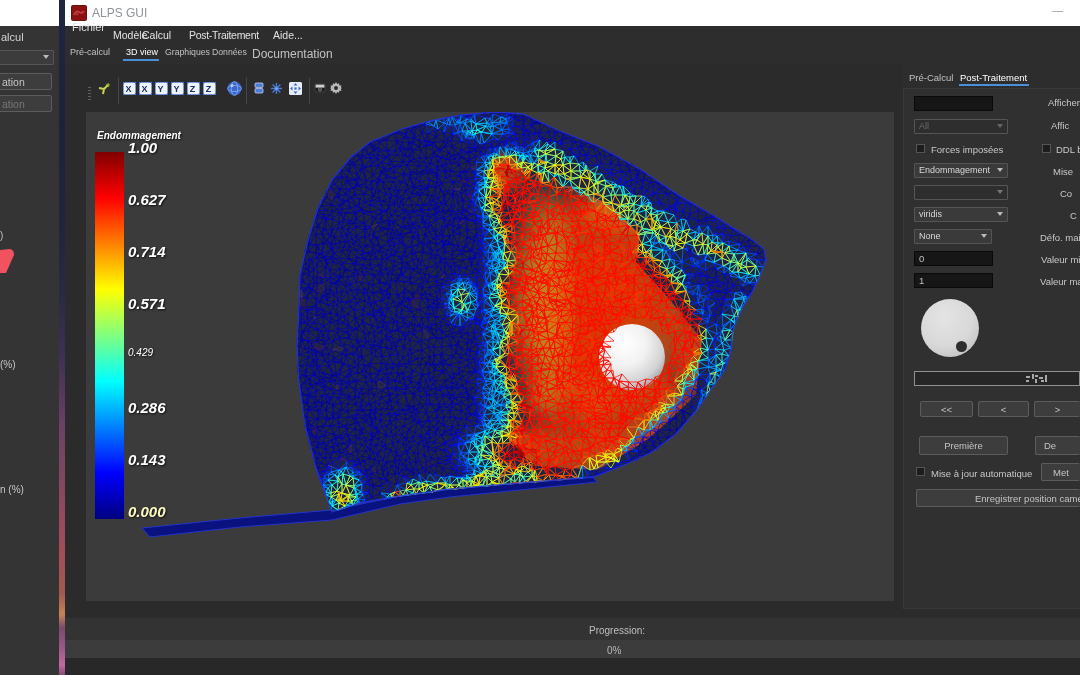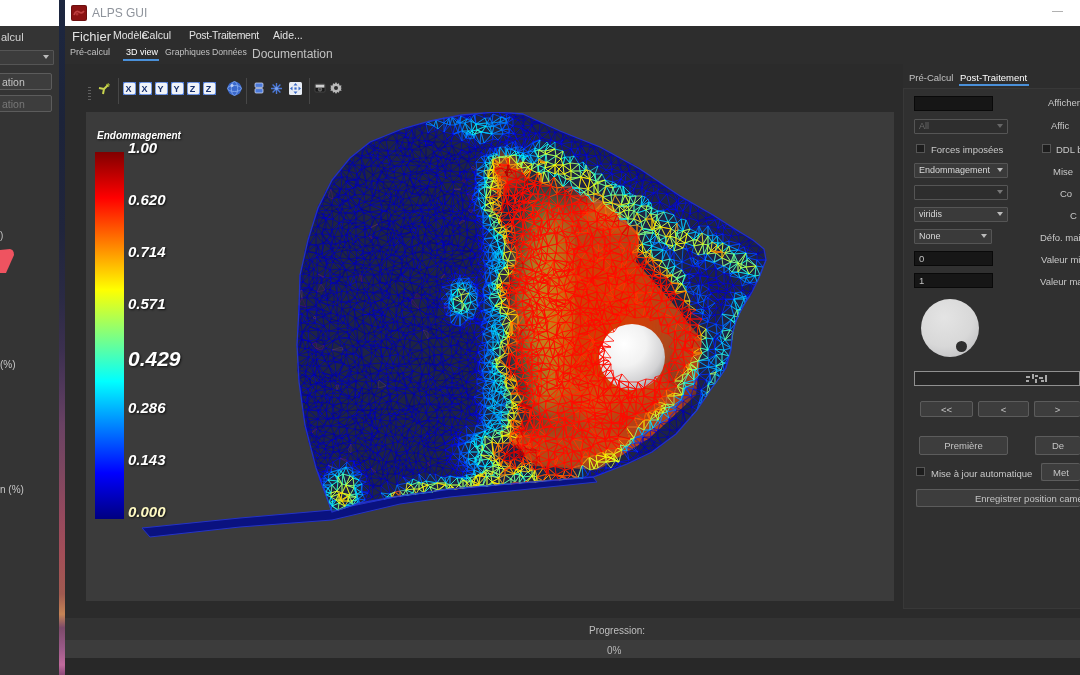--- a/index.html
+++ b/index.html
@@ -42,21 +42,21 @@
 <svg class="ab" style="left:71px;top:5px" width="16" height="16" viewBox="0 0 16 16">
  <rect x="0" y="0" width="16" height="16" rx="2" fill="#6d0f0f"></rect>
  <rect x="1" y="1" width="14" height="14" rx="1.5" fill="#8a1212"></rect>
  <path d="M3 10 Q5 5 8 7 Q11 9 13 6" stroke="#c04040" stroke-width="1.6" fill="none"></path>
  <circle cx="6" cy="9" r="1.5" fill="#b03030"></circle>
   </svg>
 <div class="ab" style="left:92px;top:6px;color:#8e939b;font-size:12px">ALPS GUI</div>
 <div class="ab" style="left:1052px;top:4px;color:#9a9a9a;font-size:11px">—</div>
 
 <div class="ab" style="left:65px;top:26px;width:1015px;height:38px;background:#2d2d2d"></div>
-<div class="ab" style="left:72px;top:29px;color:#e2e2e2;font-size:13px">Fichier</div>
+<div class="ab" style="left:72px;top:21px;color:#e2e2e2;font-size:11px">Fichier</div>
 <div class="ab" style="left:113px;top:29px;color:#e2e2e2;font-size:10.5px">Modèle</div>
 <div class="ab" style="left:142px;top:29px;color:#e2e2e2;font-size:10.5px">Calcul</div>
 <div class="ab" style="left:189px;top:29px;color:#e2e2e2;font-size:10.5px;letter-spacing:-0.3px">Post-Traitement</div>
 <div class="ab" style="left:273px;top:29px;color:#e2e2e2;font-size:10.5px">Aide...</div>
 <div class="ab" style="left:70px;top:47px;color:#c2c2c2;font-size:9px">Pré-calcul</div>
 <div class="ab" style="left:126px;top:47px;color:#ffffff;font-size:9px">3D view</div>
 <div class="ab" style="left:165px;top:47px;color:#c2c2c2;font-size:8.7px">Graphiques</div>
 <div class="ab" style="left:212px;top:47px;color:#c2c2c2;font-size:8.7px">Données</div>
 <div class="ab" style="left:252px;top:47px;color:#c2c2c2;font-size:12px">Documentation</div>
 <div class="ab" style="left:123px;top:59px;width:36px;height:2px;background:#4a90d9"></div>
@@ -190,24 +190,24 @@
       <path stroke="#ff0900" stroke-width="0.7" opacity="0.25" d="M414 298L417 293L421 298ZM462 180L466 180L464 183ZM472 196L472 200L467 194ZM445 305L448 307L444 308Z"></path>
     </g>
  <path d="M523 114 L560 131 L600 147 L640 169 L680 196 L713 215 L735 229 L753 240 L764 249 L766 260 L759 278 L752 292 L744 305 L737 318 L732 334 L731 350 L726 368 L714 385 L697 410 L676 434 L652 452 L627 464 L604 473 L593 477 L520 483 L450 489 L400 496 L360 503 L332 512 L316 468 L305 425 L299 382 L297 345 L299 308 L300 275 L308 240 L318 208 L332 180 L350 158 L370 142 L402 129 L430 121 L462 115 L495 112 Z" fill="none" stroke="#2335d5" stroke-width="1.3" opacity="0.85"></path>
 </svg>
 
 <div class="ab" style="left:95px;top:152px;width:29px;height:367px;background:
  linear-gradient(to bottom,#800000 0%,#ff0000 12.5%,#ff8000 25%,#ffff00 37.5%,
  #80ff80 50%,#00ffff 62.5%,#0080ff 75%,#0000ff 87.5%,#000080 100%)"></div>
 <div class="ab" style="left:97px;top:130px;color:#fff;font-size:10px;font-weight:bold;font-style:italic;text-shadow:1px 1px 2px #111">Endommagement</div>
 <div class="ab" style="left:128px;top:139px;color:#fff;font-size:15px;font-weight:bold;font-style:italic;text-shadow:1px 1px 2px #111">1.00</div>
-<div class="ab" style="left:128px;top:191px;color:#fff;font-size:15px;font-weight:bold;font-style:italic;text-shadow:1px 1px 2px #111">0.620</div>
+<div class="ab" style="left:128px;top:191px;color:#fff;font-size:15px;font-weight:bold;font-style:italic;text-shadow:1px 1px 2px #111">0.627</div>
 <div class="ab" style="left:128px;top:243px;color:#fff;font-size:15px;font-weight:bold;font-style:italic;text-shadow:1px 1px 2px #111">0.714</div>
 <div class="ab" style="left:128px;top:295px;color:#fff;font-size:15px;font-weight:bold;font-style:italic;text-shadow:1px 1px 2px #111">0.571</div>
-<div class="ab" style="left:128px;top:347px;color:#fff;font-size:21px;font-weight:bold;font-style:italic;text-shadow:1px 1px 2px #111">0.429</div>
+<div class="ab" style="left:128px;top:347px;color:#fff;font-size:10px;font-weight:normal;font-style:italic;text-shadow:1px 1px 2px #111">0.429</div>
 <div class="ab" style="left:128px;top:399px;color:#fff;font-size:15px;font-weight:bold;font-style:italic;text-shadow:1px 1px 2px #111">0.286</div>
 <div class="ab" style="left:128px;top:451px;color:#fff;font-size:15px;font-weight:bold;font-style:italic;text-shadow:1px 1px 2px #111">0.143</div>
 <div class="ab" style="left:128px;top:503px;color:#fef9c3;font-size:15px;font-weight:bold;font-style:italic;text-shadow:1px 1px 2px #111">0.000</div>
 
 <div class="ab" style="left:903px;top:64px;width:177px;height:545px;background:#2d2d2d"></div>
 <div class="ab" style="left:909px;top:72px;color:#c2c2c2;font-size:9.5px">Pré-Calcul</div>
 <div class="ab" style="left:960px;top:72px;color:#fff;font-size:9.5px">Post-Traitement</div>
 <div class="ab" style="left:959px;top:84px;width:70px;height:2px;background:#4a90d9"></div>
 <div class="ab" style="left:903px;top:88px;width:177px;height:521px;background:#303030;border:1px solid #383838;border-right:none"></div>
 
@@ -249,21 +249,21 @@
       <rect x="13" y="4" width="4" height="2"></rect>
   <rect x="15" y="7" width="3" height="2"></rect>
       <rect x="19" y="2" width="2" height="7"></rect>
  </g>
   </svg>
 
 <div class="btn" style="left:920px;top:401px;width:53px;height:16px;line-height:15px">&lt;&lt;</div>
 <div class="btn" style="left:978px;top:401px;width:51px;height:16px;line-height:15px">&lt;</div>
 <div class="btn" style="left:1034px;top:401px;width:46px;height:16px;line-height:15px;border-right:none">&gt;</div>
 <div class="btn" style="left:919px;top:436px;width:89px;height:19px;line-height:18px">Première</div>
-<div class="btn" style="left:1035px;top:436px;width:45px;height:19px;line-height:18px;border-right:none;text-align:left;padding-left:16px">De</div>
+<div class="btn" style="left:1035px;top:436px;width:45px;height:19px;line-height:18px;border-right:none;text-align:left;padding-left:8px">De</div>
 <div class="cb" style="left:916px;top:467px"></div>
 <div class="lbl" style="left:931px;top:468px">Mise à jour automatique</div>
 <div class="btn" style="left:1041px;top:463px;width:39px;height:18px;line-height:17px;border-right:none">Met</div>
 <div class="btn" style="left:916px;top:489px;width:164px;height:18px;line-height:17px;border-right:none;text-align:left;padding-left:58px;white-space:nowrap;overflow:hidden">Enregistrer position came</div>
 
 <div class="ab" style="left:65px;top:618px;width:1015px;height:22px;background:#333333"></div>
 <div class="ab" style="left:589px;top:625px;color:#bfbfbf;font-size:10px">Progression:</div>
 <div class="ab" style="left:65px;top:640px;width:1015px;height:18px;background:#3c3c3c"></div>
 <div class="ab" style="left:607px;top:645px;color:#b8b8b8;font-size:10px">0%</div>
 <div class="ab" style="left:65px;top:658px;width:1015px;height:17px;background:#282828"></div>

